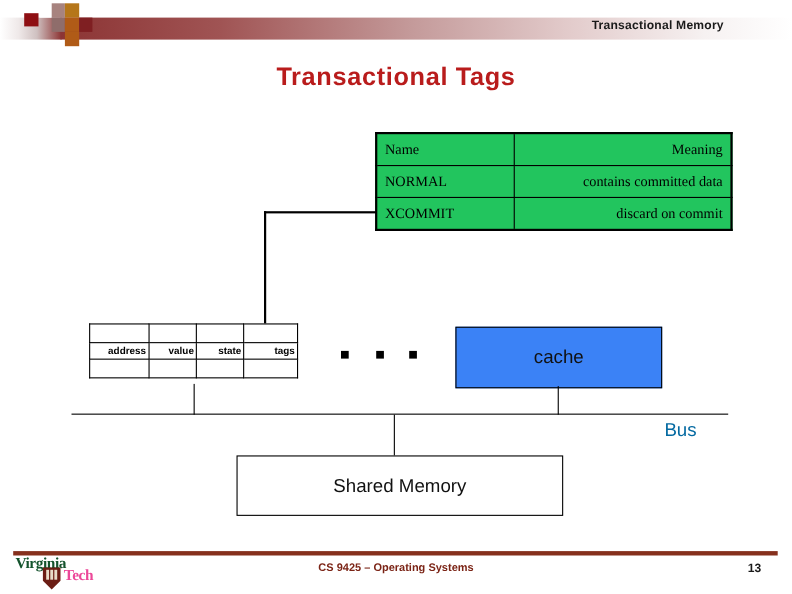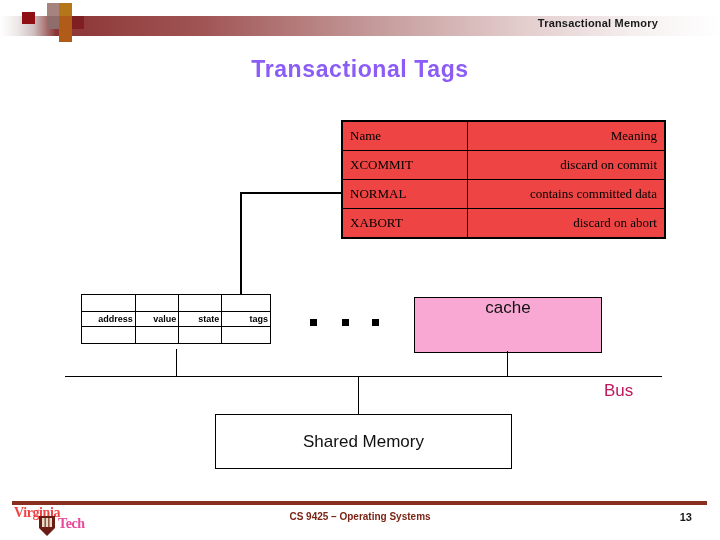--- a/index.html
+++ b/index.html
@@ -54,32 +54,32 @@
   }
 
   
   #slide-title {
     position: absolute;
     left: 0; top: 56px;
     width: 720px;
     text-align: center;
     font-size: 23px;
     font-weight: bold;
-    color: #8b5cf6;
+    color: #b91c1c;
     letter-spacing: 0.6px;
   }
 
   
   #tag-table {
     position: absolute;
     left: 341px; top: 120px;
     width: 325px;
     border-collapse: collapse;
     border: 2px solid #000000;
-    background: #ef4444;
+    background: #22c55e;
     font-family: "Liberation Serif", serif;
   }
   #tag-table td, #tag-table th {
     border: 1px solid #000000;
     font-size: 13px;
     font-weight: normal;
     color: #000000;
     height: 28px;
     padding: 0 7px;
     vertical-align: middle;
@@ -144,22 +144,23 @@
   #dot1 { left: 310px; }
   #dot2 { left: 342px; }
   #dot3 { left: 372px; }
 
   
   #cache-box {
     position: absolute;
     left: 414px; top: 297px;
     width: 186px; height: 54px;
     border: 1px solid #000000;
-    background: #f9a8d4;
+    background: #3b82f6;
     display: flex;
+    align-items: center;
     justify-content: center;
   }
   #cache-label {
     font-size: 17px;
     color: #111111;
   }
 
   
   #bus-line {
     position: absolute;
@@ -182,21 +183,21 @@
   #bus-stub-mem {
     position: absolute;
     left: 358px; top: 377px;
     width: 1px; height: 38px;
     background: #000000;
   }
   #bus-label {
     position: absolute;
     left: 604px; top: 381px;
     font-size: 17px;
-    color: #be185d;
+    color: #0369a1;
   }
 
   
   #shared-memory {
     position: absolute;
     left: 215px; top: 414px;
     width: 295px; height: 53px;
     border: 1px solid #000000;
     background: #ffffff;
     display: flex;
@@ -237,21 +238,21 @@
     position: absolute;
     left: 14px; top: 503px;
     width: 100px; height: 36px;
   }
   #vt-virginia {
     position: absolute;
     left: 0px; top: 2px;
     font-family: "Liberation Serif", serif;
     font-size: 14px;
     font-weight: bold;
-    color: #ef4444;
+    color: #14532d;
     letter-spacing: -0.4px;
   }
   #vt-tech {
     position: absolute;
     left: 44px; top: 13px;
     font-family: "Liberation Serif", serif;
     font-size: 14px;
     font-weight: bold;
     color: #ec4899;
     letter-spacing: -0.4px;
@@ -284,30 +285,26 @@
 
 <table id="tag-table">
   <thead>
     <tr>
       <td class="col-name">Name</td>
       <td class="col-mean">Meaning</td>
     </tr>
   </thead>
   <tbody>
     <tr>
-      <td class="col-name">XCOMMIT</td>
-      <td class="col-mean">discard on commit</td>
-    </tr>
-    <tr>
       <td class="col-name">NORMAL</td>
       <td class="col-mean">contains committed data</td>
     </tr>
     <tr>
-      <td class="col-name">XABORT</td>
-      <td class="col-mean">discard on abort</td>
+      <td class="col-name">XCOMMIT</td>
+      <td class="col-mean">discard on commit</td>
     </tr>
   </tbody>
 </table>
 
 <div id="arrow-h"></div>
 <div id="arrow-v"></div>
 <div id="arrow-head"></div>
 
 <table id="cacheline">
   <tbody>

